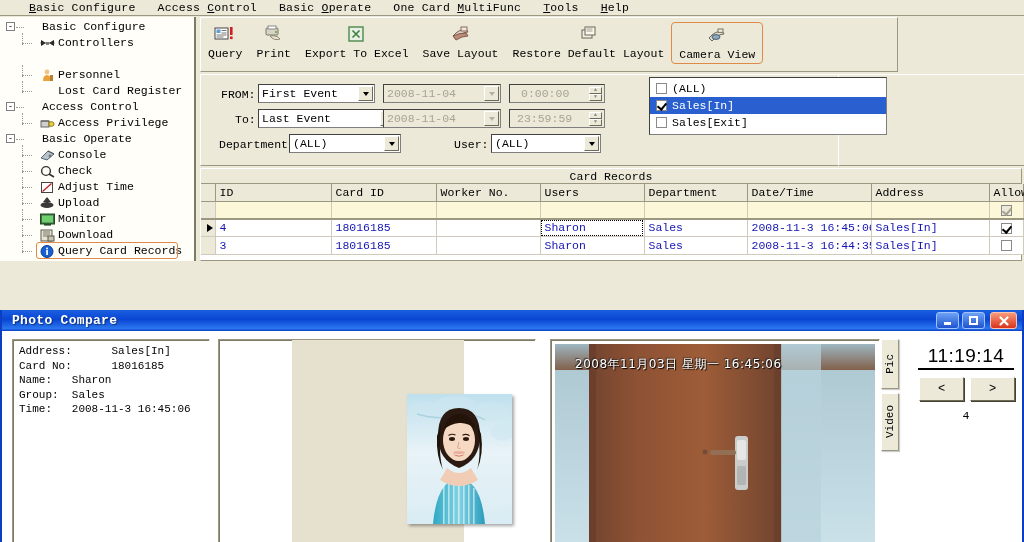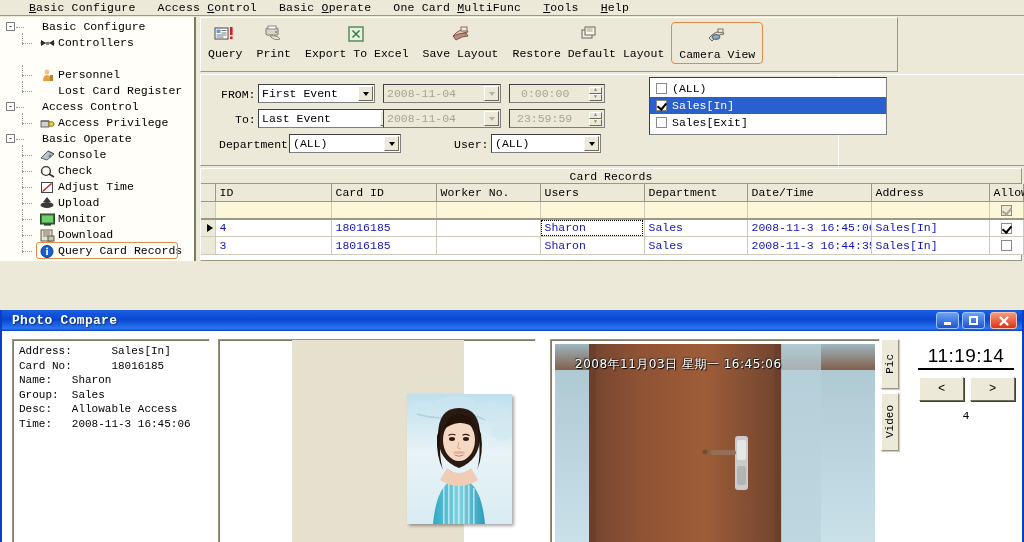--- a/index.html
+++ b/index.html
@@ -685,21 +685,20 @@
     </div>
   </div>
 
   <div id="dlgbody">
 
     <div class="sunken" id="infobox">
         <div class="inforow">Address:      Sales[In]</div>
         <div class="inforow">Card No:      18016185</div>
         <div class="inforow">Name:   Sharon</div>
         <div class="inforow">Group:  Sales</div>
-        <div class="inforow">Desc:   Allowable Access</div>
         <div class="inforow">Time:   2008-11-3 16:45:06</div>
       </div>
 
     <div class="sunken" id="picbox">
       <div id="picmat">
         <div id="photo">
           <svg width="105" height="130" viewBox="0 0 105 130">
             <defs>
               <linearGradient id="bg" x1="0" y1="0" x2="0" y2="1">
                 <stop offset="0" stop-color="#bfe0ee"></stop>

